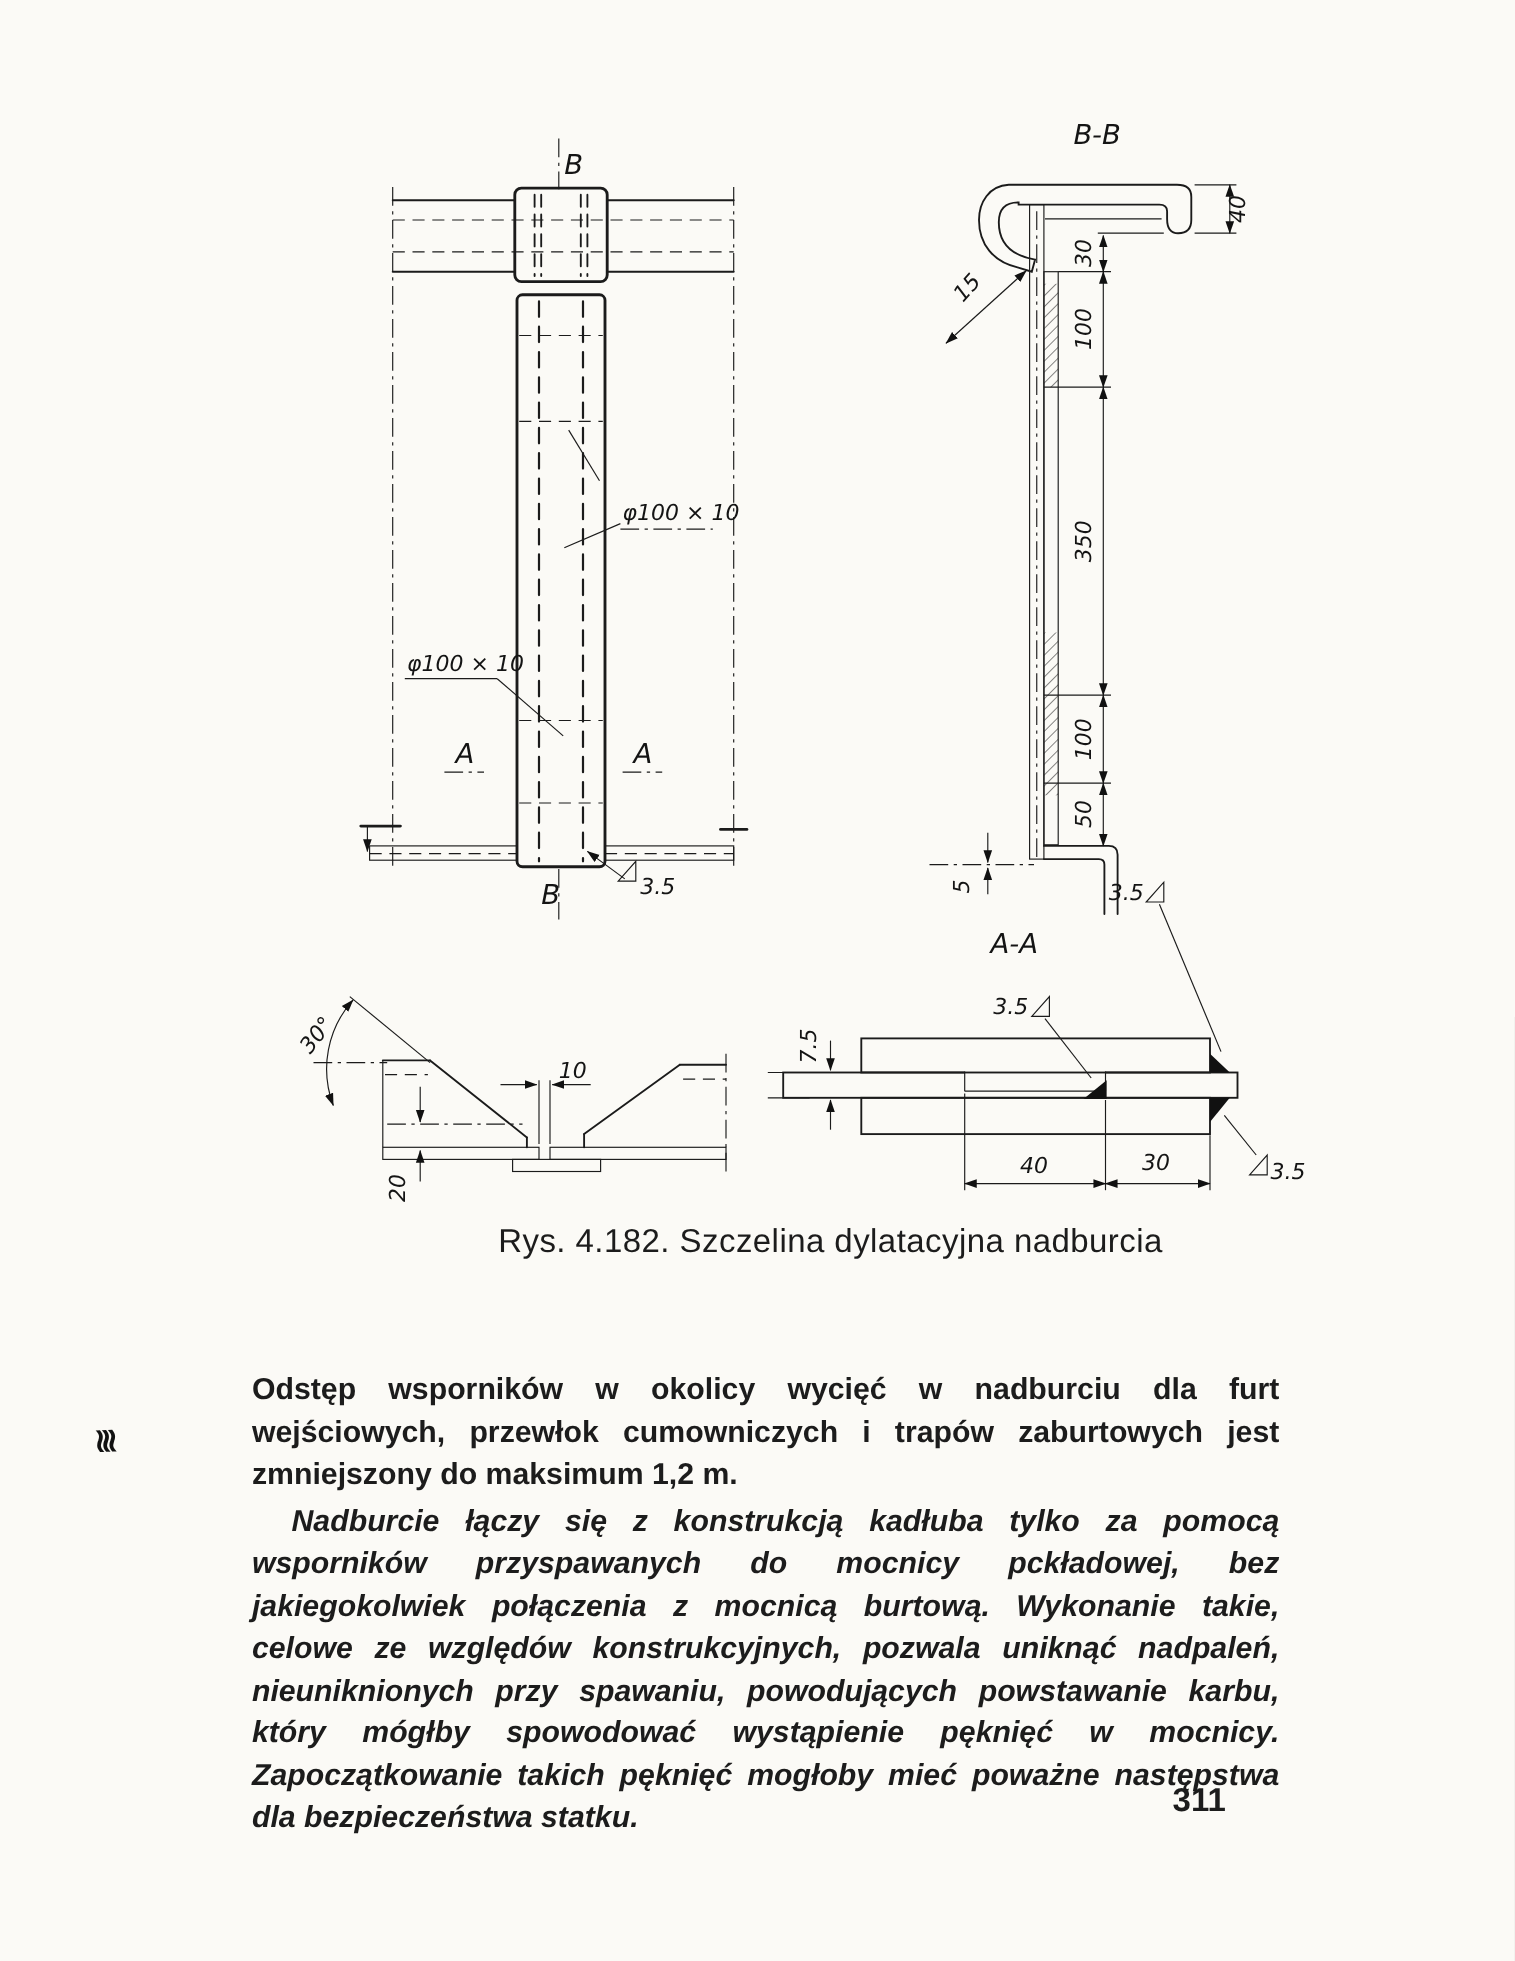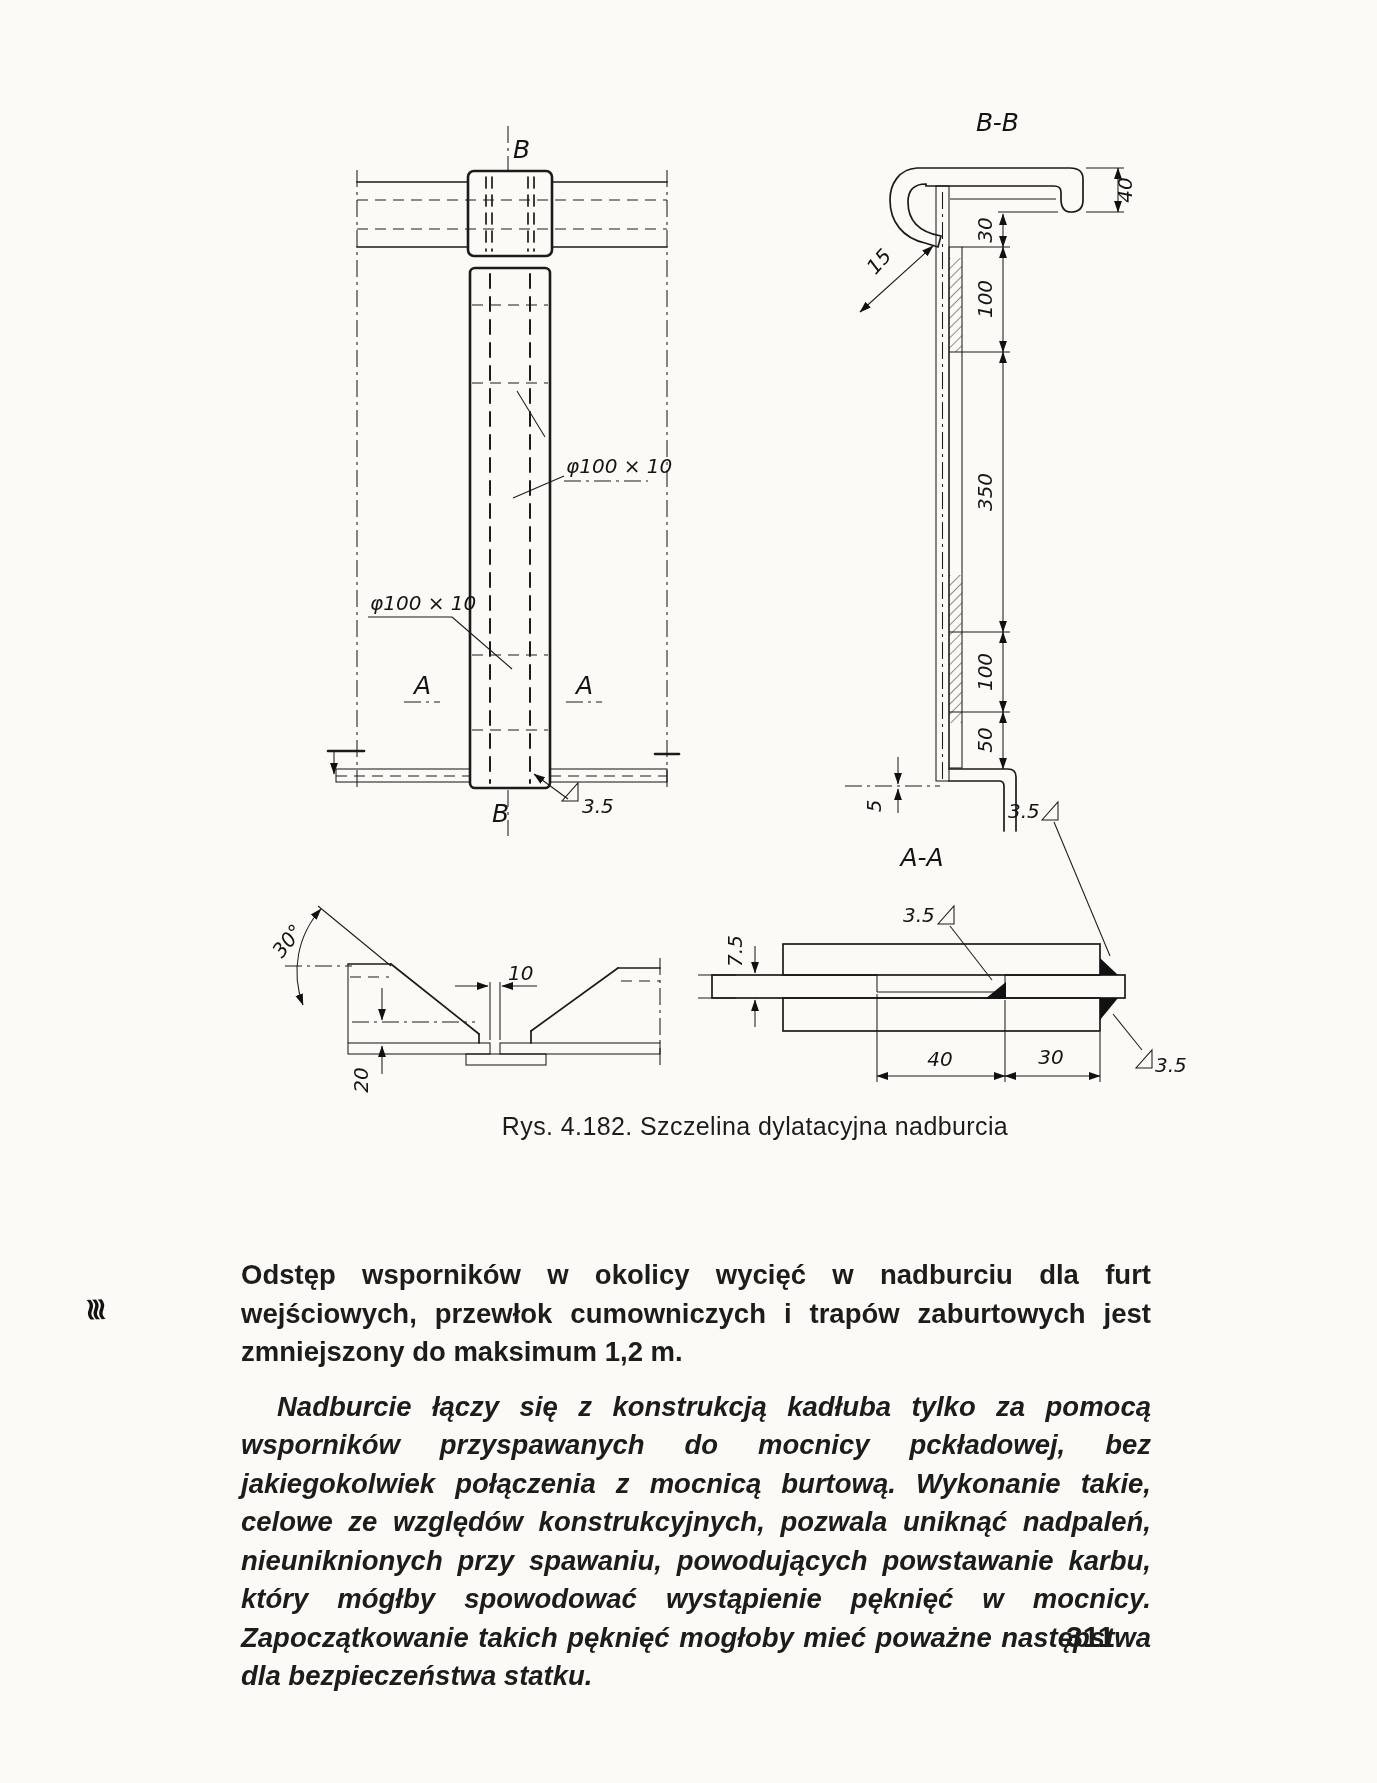--- a/index.html
+++ b/index.html
@@ -10,24 +10,24 @@
   .ln{stroke:#1b1b1b;stroke-width:1.7;fill:none;stroke-linecap:round;}
   .lt{stroke-width:2.6;}
   .tn{stroke:#1b1b1b;stroke-width:1.05;fill:none;}
   .dsh{stroke-dasharray:11 7;}
   .dsh2{stroke-dasharray:14 9;stroke-width:2;}
   .dd{stroke-dasharray:17 5 3 5;}
   .dt{font:italic 20px "DejaVu Sans",sans-serif;fill:#141414;stroke:none;}
   .ts{font:italic 25px "DejaVu Sans",sans-serif;fill:#141414;stroke:none;}
   .wf{fill:#111;stroke:none;}
   .caption{position:absolute;left:255px;top:1112px;width:1000px;text-align:center;
-           font-size:25px;letter-spacing:.4px;}
+           font-size:30px;letter-spacing:.4px;}
   .bodytext{position:absolute;left:225px;top:1240px;width:942px;
             font-size:27.5px;line-height:38.5px;font-weight:600;text-align:justify;}
-  .bodytext p{margin:16px;}
+  .bodytext p{margin:4px;}
   .bodytext p.indent{text-indent:36px;font-style:italic;}
   .pagenum{position:absolute;left:1066px;top:1620px;font-size:30px;font-weight:600;}
   .margin-mark{position:absolute;left:84px;top:1292px;font-size:30px;font-weight:bold;
                transform:rotate(88deg);color:#111;}
 </style>
 </head>
 <body>
 
 <div class="page">
 

